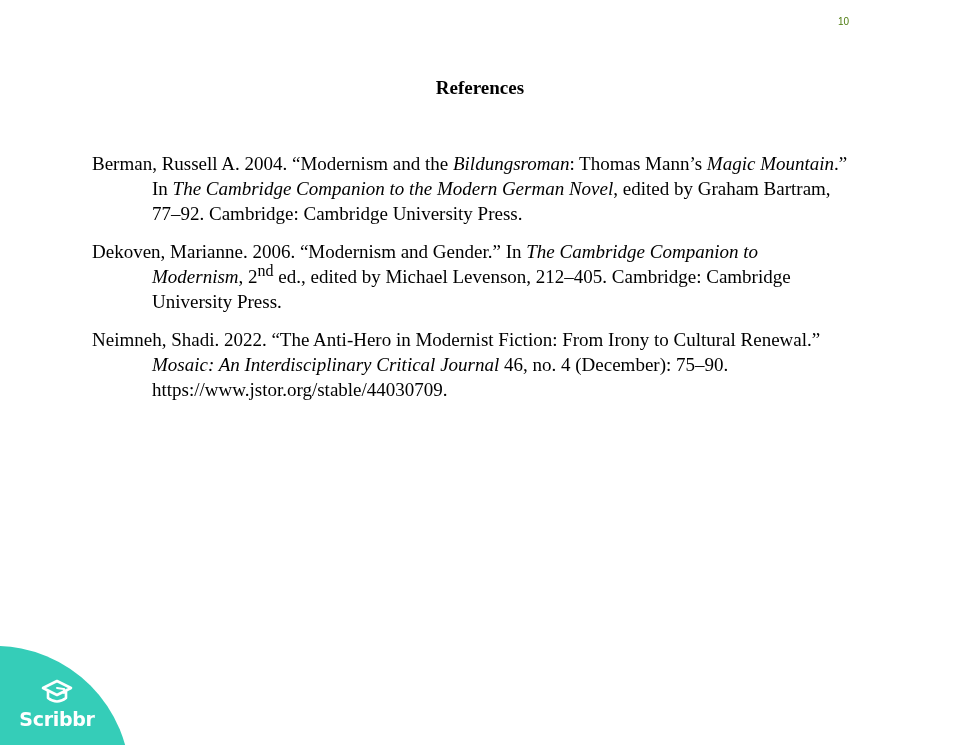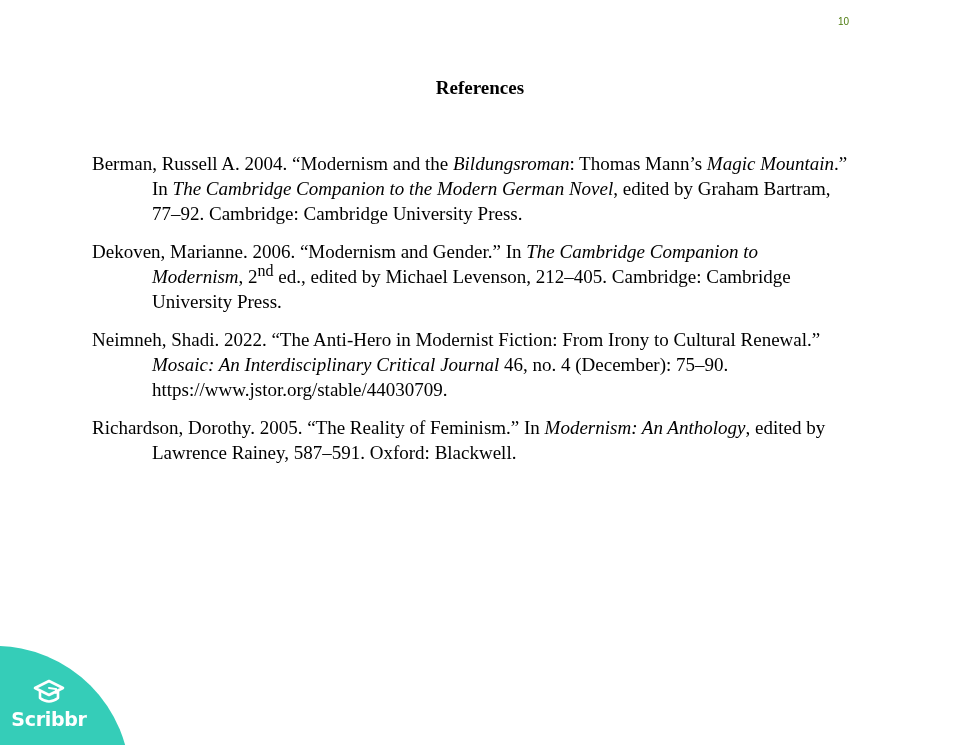--- a/index.html
+++ b/index.html
@@ -19,41 +19,40 @@
     .ref {
       margin: 0 0 13px 0; padding-left: 60px; text-indent: -60px;
     }
     .ref i { font-style: italic; }
     .ref sup { font-size: 16px; line-height: 0; vertical-align: 7px; }
     .logo-wrap {
       position: absolute; left: -140px; top: 646px; width: 270px; height: 270px;
       border-radius: 50%; background: #35cdb8;
     }
     .logo {
-      position: absolute; left: 11px; top: 678px; width: 76px; text-align: center;
+      position: absolute; left: 19px; top: 678px; width: 76px; text-align: center;
     }
     .logo-icon { display: block; margin: 0 auto; }
     .logo-text {
       display: block; margin-top: 2px;
       font-family: "DejaVu Sans", sans-serif; font-weight: bold; font-size: 19px; color: #ffffff;
       letter-spacing: -0.3px;
     }
   </style>
 </head>
 <body>
 
 <div class="page-number">10</div>
 
 <div class="title">References</div>
 
 <div class="refs" id="refs">
     <p class="ref"><span>Berman, Russell A. 2004. “Modernism and the </span><i>Bildungsroman</i><span>: Thomas Mann’s </span><i>Magic Mountain</i><span>.” In </span><i>The Cambridge Companion to the Modern German Novel</i><span>, edited by Graham Bartram, 77–92. Cambridge: Cambridge University Press.</span></p>
     <p class="ref"><span>Dekoven, Marianne. 2006. “Modernism and Gender.” In </span><i>The Cambridge Companion to Modernism</i><span>, 2</span><sup>nd</sup><span> ed., edited by Michael Levenson, 212–405. Cambridge: Cambridge University Press.</span></p>
     <p class="ref"><span>Neimneh, Shadi. 2022. “The Anti-Hero in Modernist Fiction: From Irony to Cultural Renewal.” </span><i>Mosaic: An Interdisciplinary Critical Journal</i><span> 46, no. 4 (December): 75–90. https://www.jstor.org/stable/44030709.</span></p>
-    <p class="ref"><span>Richardson, Dorothy. 2005. “The Reality of Feminism.” In </span><i>Modernism: An Anthology</i><span>, edited by Lawrence Rainey, 587–591. Oxford: Blackwell.</span></p>
   </div>
 
 <div class="logo-wrap"></div>
 <div class="logo">
   <svg class="logo-icon" width="34" height="28" viewBox="0 0 34 28">
     <path d="M17 3 L31 10 L17 17 L3 10 Z" fill="none" stroke="#ffffff" stroke-width="2.6" stroke-linejoin="round"></path>
     <path d="M8 13 L8 20 Q17 27 26 20 L26 13" fill="none" stroke="#ffffff" stroke-width="2.6" stroke-linejoin="round"></path>
     <path d="M17 10 L24 11 L24 15" fill="none" stroke="#ffffff" stroke-width="2" stroke-linecap="round"></path>
   </svg>
   <span class="logo-text">Scribbr</span>

